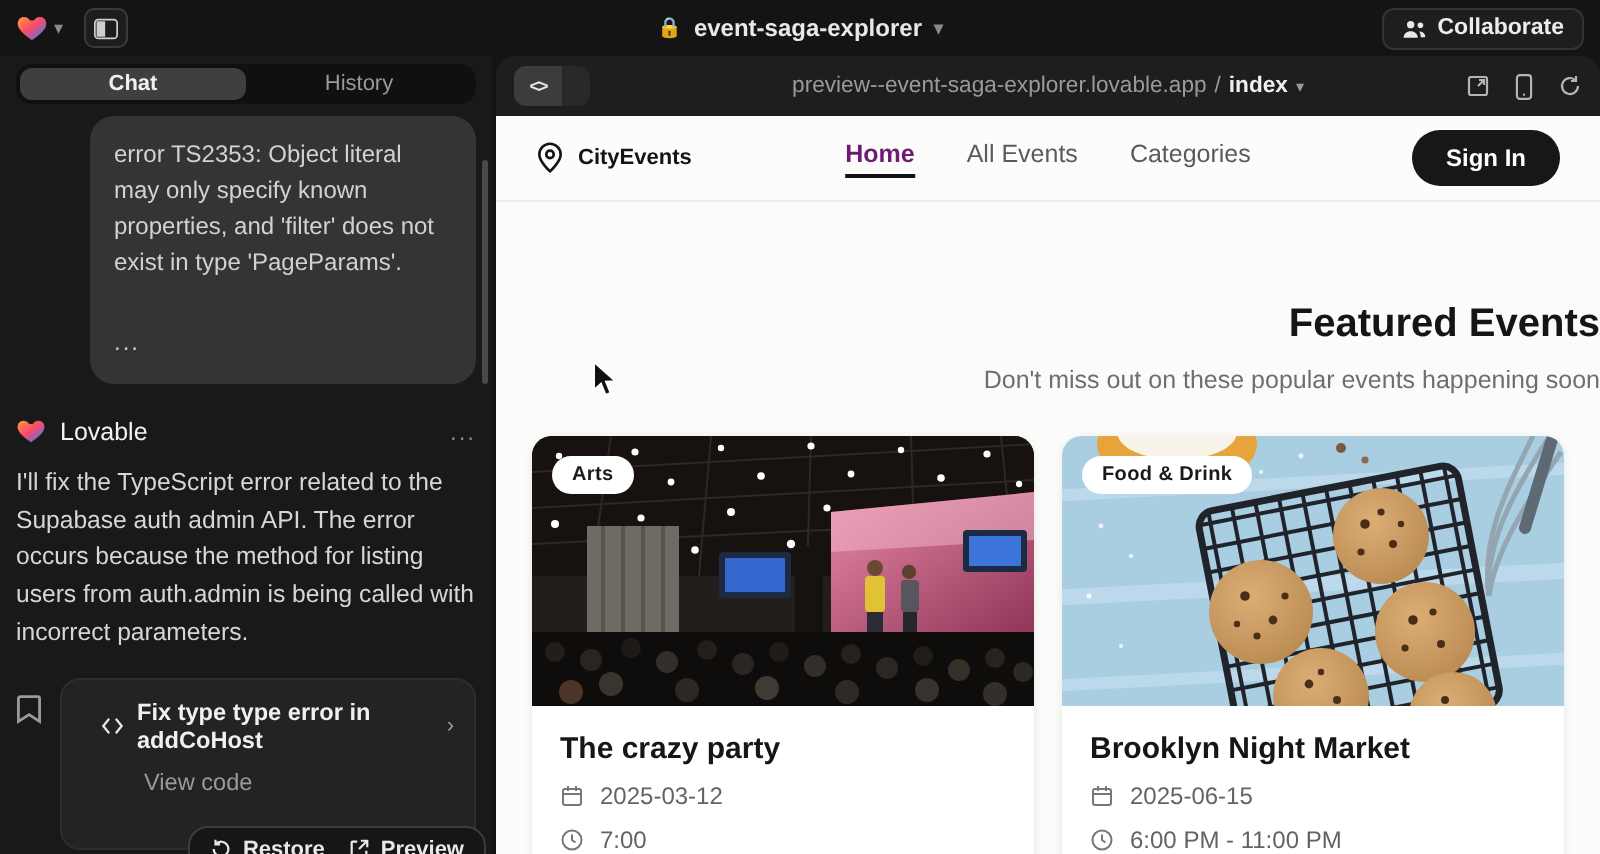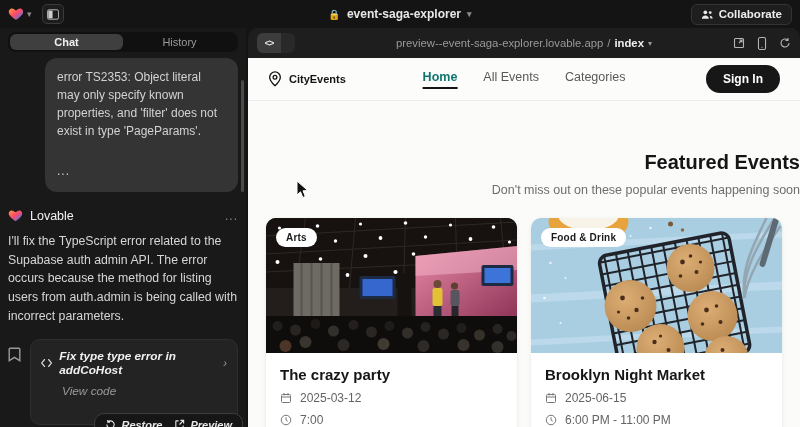--- a/index.html
+++ b/index.html
@@ -32,21 +32,21 @@
   .user-bubble { margin:6px 0 0 37px; background:#343434; border-radius:12px; padding:10px 12px 12px 12px; color:#d2d2d2; font-size:12px; line-height:1.5; }
   .user-bubble .dots { margin-top:22px; color:#cfcfcf; letter-spacing:1px; }
 
   .assistant-head { display:flex; align-items:center; gap:7px; margin-top:16px; }
   .assistant-name { color:#f2f2f2; font-size:12.5px; font-weight:400; }
   .assistant-menu { margin-left:auto; color:#8a8a8a; font-size:12px; letter-spacing:1px; }
   .para { margin-top:9px; color:#d6d6d6; font-size:12.3px; line-height:1.52; }
 
   .fix-row { display:flex; align-items:flex-start; gap:9px; margin-top:14px; }
   .bookmark { margin-top:8px; flex:0 0 auto; }
-  .fix-card { flex:1; background:#232323; border:1px solid #2e2e2e; border-radius:10px; padding:9px 10px 10px 10px; position:relative;font-style:italic; }
+  .fix-card { flex:1; background:#232323; border:1px solid #2e2e2e; border-radius:10px; padding:9px 10px 10px 20px; position:relative; }
   .fix-line1 { display:flex; align-items:center; gap:7px; color:#f0f0f0; font-size:11.8px; font-weight:700; }
   .fix-line1 .chev-r { margin-left:auto; color:#a0a0a0; font-weight:400; font-size:11px; }
   .view-code { margin:7px 0 16px 21px; color:#9a9a9a; font-size:11.8px; }
   .action-pill { position:absolute; right:-6px; bottom:-12px; display:flex; align-items:center; gap:12px; background:#161616; border:1px solid #3c3c3c; border-radius:10px; height:23px; padding:0 10px; }
   .action-btn { display:flex; align-items:center; gap:5px; color:#e8e8e8; font-size:11px; font-weight:600; }
 
   
   .preview-panel { flex:1; margin-left:2px; display:flex; flex-direction:column; background:#1e1e1e; border-radius:10px 10px 0 0; overflow:hidden; position:relative; }
   .preview-toolbar { height:30px; flex:0 0 30px; background:#1e1e1e; display:flex; align-items:center; padding:0 9px; position:relative; }
   .code-toggle { display:flex; height:20px; border-radius:6px; overflow:hidden; }
@@ -55,21 +55,21 @@
   .url-bar { position:absolute; left:50%; transform:translateX(-50%); display:flex; align-items:center; gap:4px; font-size:11.3px; color:#9a9a9a; white-space:nowrap; }
   .url-page { color:#f0f0f0; font-weight:700; }
   .url-chev { color:#9a9a9a; font-size:8px; }
   .toolbar-icons { margin-left:auto; display:flex; align-items:center; gap:12px; }
 
   .site { flex:1; background:#fbfbfa; overflow:hidden; position:relative; }
   .site-header { height:43px; display:flex; align-items:center; padding:0 20px; border-bottom:1px solid #ececec; background:#fcfcfb; position:relative; }
   .brand { display:flex; align-items:center; gap:7px; font-size:11px; font-weight:700; color:#141414; }
   .site-nav { position:absolute; left:50%; transform:translateX(-50%); display:flex; gap:26px; font-size:12.5px; }
   .nav-item { color:#5a5a5a; }
-  .nav-item.active { color:#0f766e; font-weight:600; border-bottom:2px solid #141414; padding-bottom:3px; }
+  .nav-item.active { color:#701a75; font-weight:600; border-bottom:2px solid #141414; padding-bottom:3px; }
   .signin-btn { margin-left:auto; background:#171717; color:#fff; font-size:12px; font-weight:600; border-radius:999px; padding:7px 17px; }
 
   .hero { text-align:right; margin-top:50px; }
   .hero h1 { font-size:20px; font-weight:700; color:#151515; }
   .hero p { margin-top:9px; font-size:12.5px; color:#6e6e6e; }
 
   .cards { display:flex; gap:14px; padding:0 18px; margin-top:21px; }
   .card { flex:1; background:#fff; border-radius:10px; box-shadow:0 1px 4px rgba(0,0,0,.09); overflow:hidden; }
   .card-img { height:135px; position:relative; overflow:hidden; }
   .card-img svg { display:block; width:100%; height:135px; }

